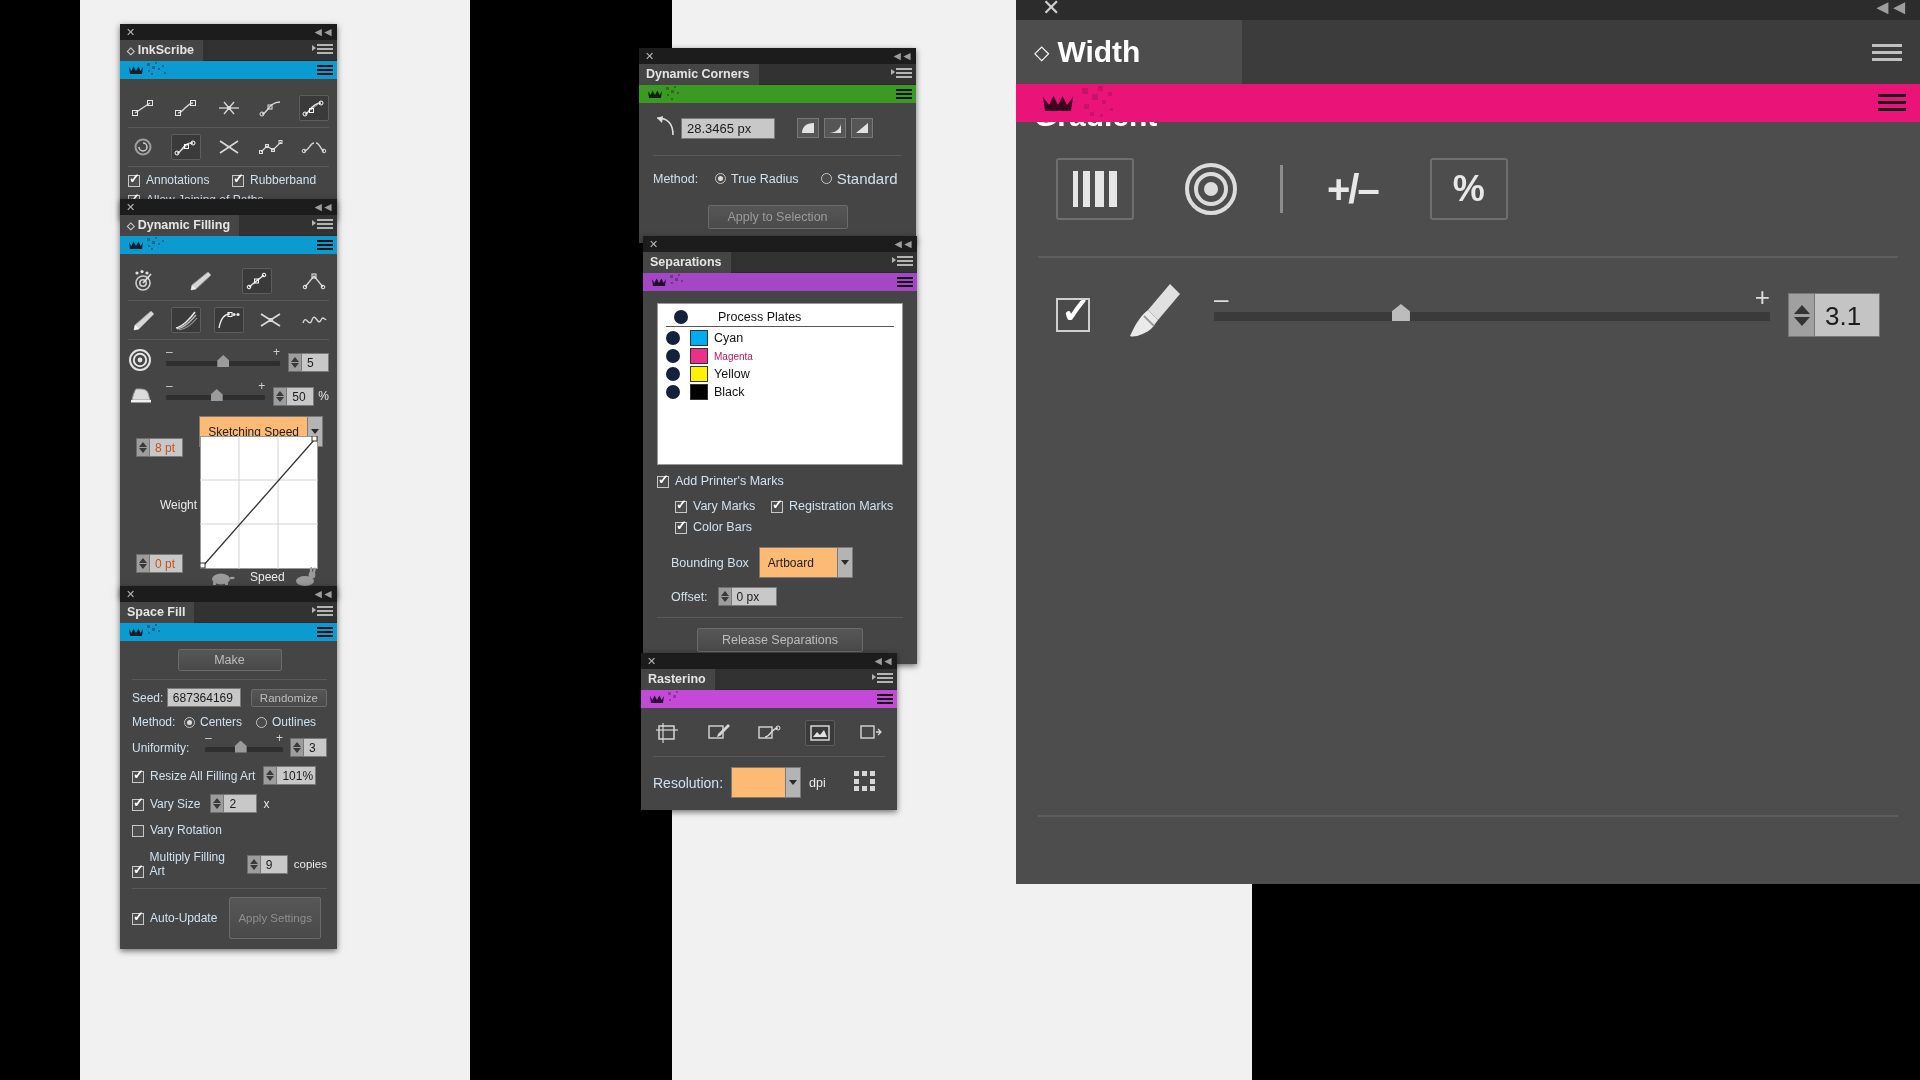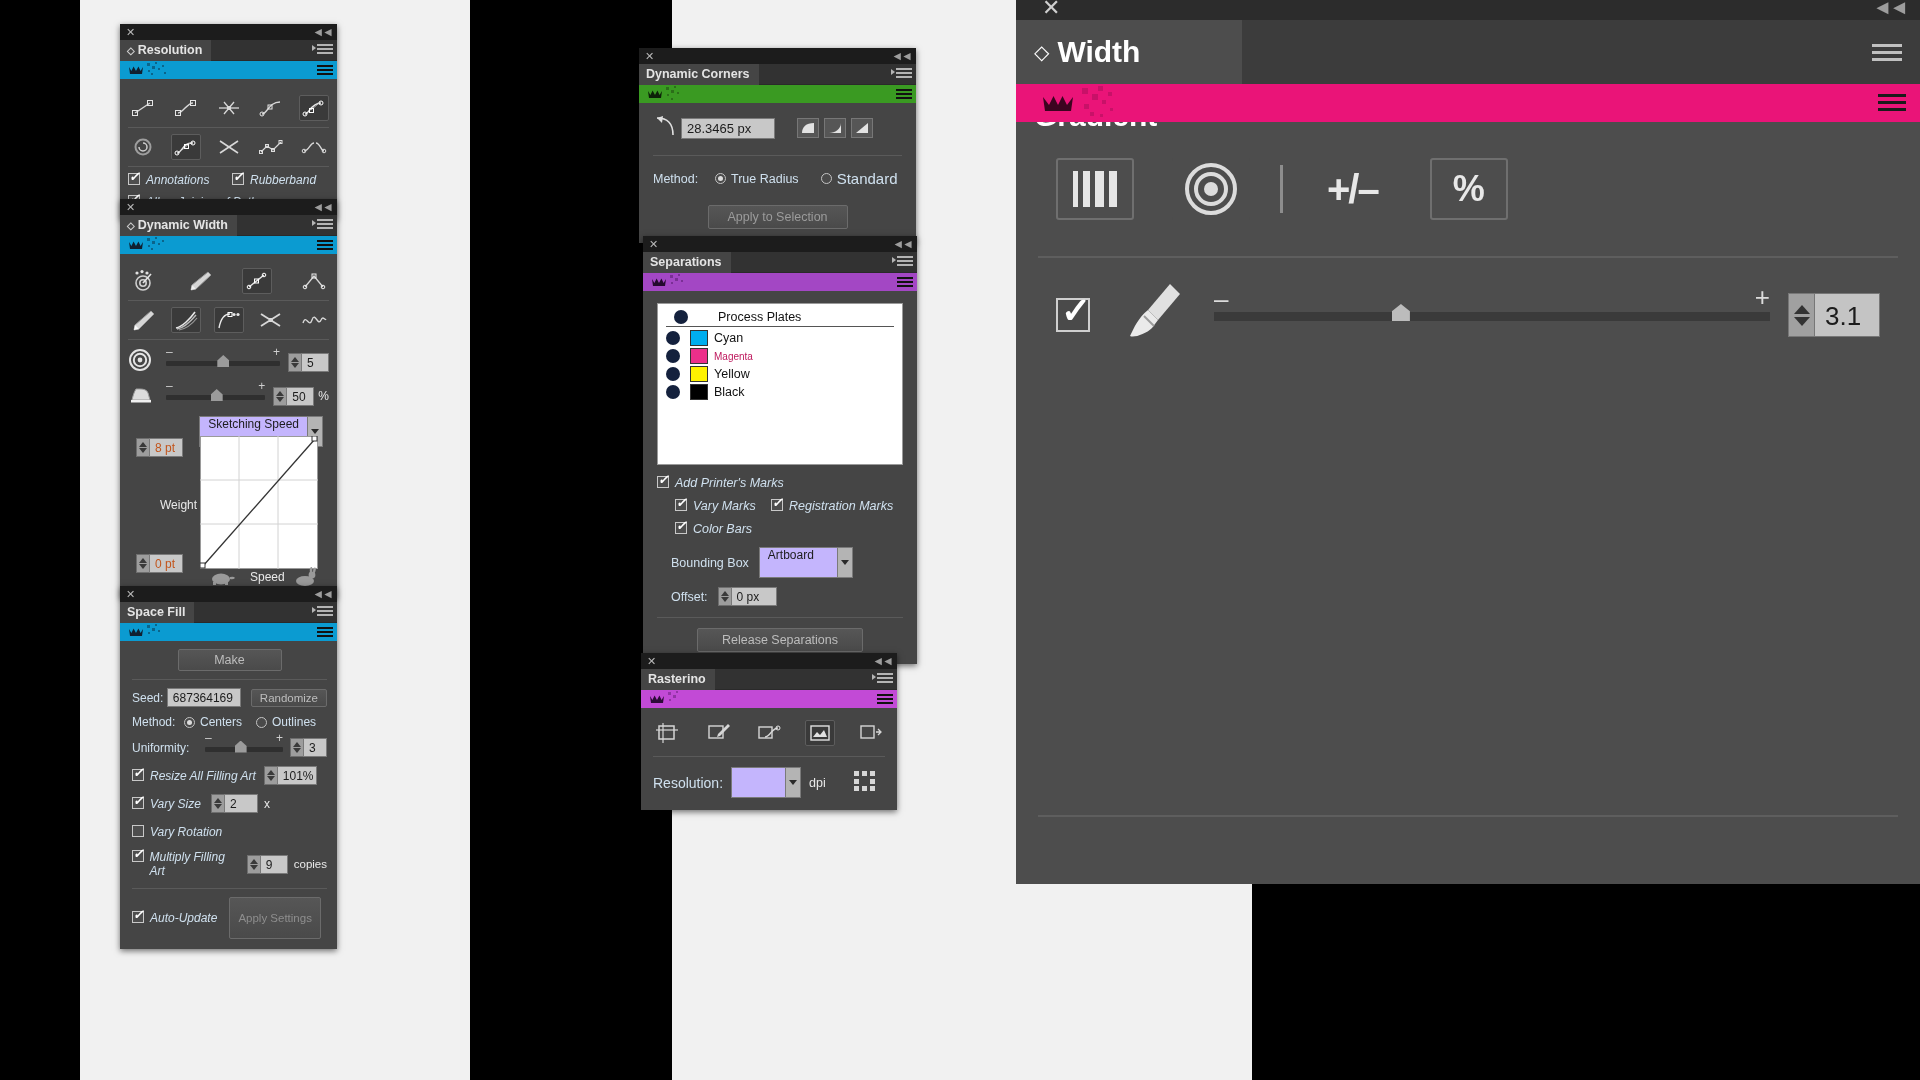--- a/index.html
+++ b/index.html
@@ -82,21 +82,21 @@
   .toolrow { display:flex; justify-content:space-between; align-items:center; margin: 6px 0; }
   .tool {
     width: 30px; height: 26px; display:flex; align-items:center; justify-content:center;
   }
   .tool.sel {
     background:#3a3a3a; border:1px solid #5d5d5d; border-radius:2px;
   }
   .sep { height:1px; background:#5a5a5a; margin:5px 0; }
 
   
-  .cb { display:inline-flex; align-items:flex-start;font-style:italic; }
+  .cb { display:inline-flex; align-items:flex-end; }
   .box {
     width:12px;height:12px;border:1px solid #c8c8c8;background:#4e4e4e;
     display:inline-block; position:relative; margin-right:6px;
   }
   .box.on:after {
     content:"✓"; position:absolute; left:0px; top:-4px;
     color:#fff; font-size:13px; line-height:14px; font-weight:bold;
   }
   .lbl { color:#cfe0ee; font-size:12px; }
   .lbl.white { color:#e9e9e9; }
@@ -133,22 +133,22 @@
   
   .slider { position:relative; height:14px; }
   .strack { position:absolute; left:0; right:0; top:6px; height:5px; background:#2f2f2f; border-radius:1px;}
   .sknob { position:absolute; top:0px; width:12px; height:12px; background:#9b9b9b;
            clip-path: polygon(50% 0, 100% 45%, 100% 100%, 0 100%, 0 45%); }
   .sminus,.splus{position:absolute;top:-10px;color:#cfcfcf;font-size:12px;}
   .sminus{left:0}.splus{right:0}
 
   
   .ddown { display:inline-flex; align-items:stretch; }
-  .ddown .val { background:#c4b5fd;border:1px solid #7a7a7a;border-right:none;
-                color:#1c1c1c;font-size:12px;padding:0 8px;height:31px;line-height:14px;min-width:78px;}
+  .ddown .val { background:#fdba74;border:1px solid #7a7a7a;border-right:none;
+                color:#1c1c1c;font-size:12px;padding:8px 8px;height:31px;line-height:14px;min-width:78px;}
   .ddown .arr { width:16px;background:#b4b4b4;border:1px solid #7a7a7a;
                 display:flex;align-items:center;justify-content:center;}
   .ddown .arr b{width:0;height:0;border-left:4px solid transparent;border-right:4px solid transparent;border-top:5px solid #2a2a2a;}
 
   
   #inkscribe      { left:120px; top:24px;  width:217px; }
   #dynamicsketch  { left:120px; top:199px; width:217px; }
   #spacefill      { left:120px; top:586px; width:217px; }
   #dynamiccorners { left:639px; top:48px;  width:277px; }
   #separations    { left:643px; top:236px; width:274px; }
@@ -198,21 +198,21 @@
 
   <div class="backdrop bd1"></div>
   <div class="backdrop bd2"></div>
 
   <div class="panel" id="inkscribe">
     <div class="panel-topbar">
       <span class="close-x">✕</span>
       <span class="collapse">◄◄</span>
     </div>
     <div class="tabrow">
-      <span class="tab"><span class="chev">◇</span><span>Resolution</span></span>
+      <span class="tab"><span class="chev">◇</span><span>InkScribe</span></span>
       <span class="burger">
           <span class="tri"></span>
           <i></i>
           <i></i>
           <i></i>
         </span>
     </div>
     <div class="brandbar" style="background:#0b9bd1">
       <svg class="crown" viewBox="0 0 16 12">
           <path d="M1 3 L3.4 7 L5.6 2.4 L8 7 L10.4 2.4 L12.6 7 L15 3 L14 10 L2 10 Z" fill="#102030"></path>
@@ -336,21 +336,21 @@
       </div>
     </div>
   </div>
 
   <div class="panel" id="dynamicsketch">
     <div class="panel-topbar">
       <span class="close-x">✕</span>
       <span class="collapse">◄◄</span>
     </div>
     <div class="tabrow">
-      <span class="tab"><span class="chev">◇</span><span>Dynamic Width</span></span>
+      <span class="tab"><span class="chev">◇</span><span>Dynamic Filling</span></span>
       <span class="burger">
           <span class="tri"></span>
           <i></i>
           <i></i>
           <i></i>
         </span>
     </div>
     <div class="brandbar" style="background:#0b9bd1">
       <svg class="crown" viewBox="0 0 16 12">
           <path d="M1 3 L3.4 7 L5.6 2.4 L8 7 L10.4 2.4 L12.6 7 L15 3 L14 10 L2 10 Z" fill="#102030"></path>

